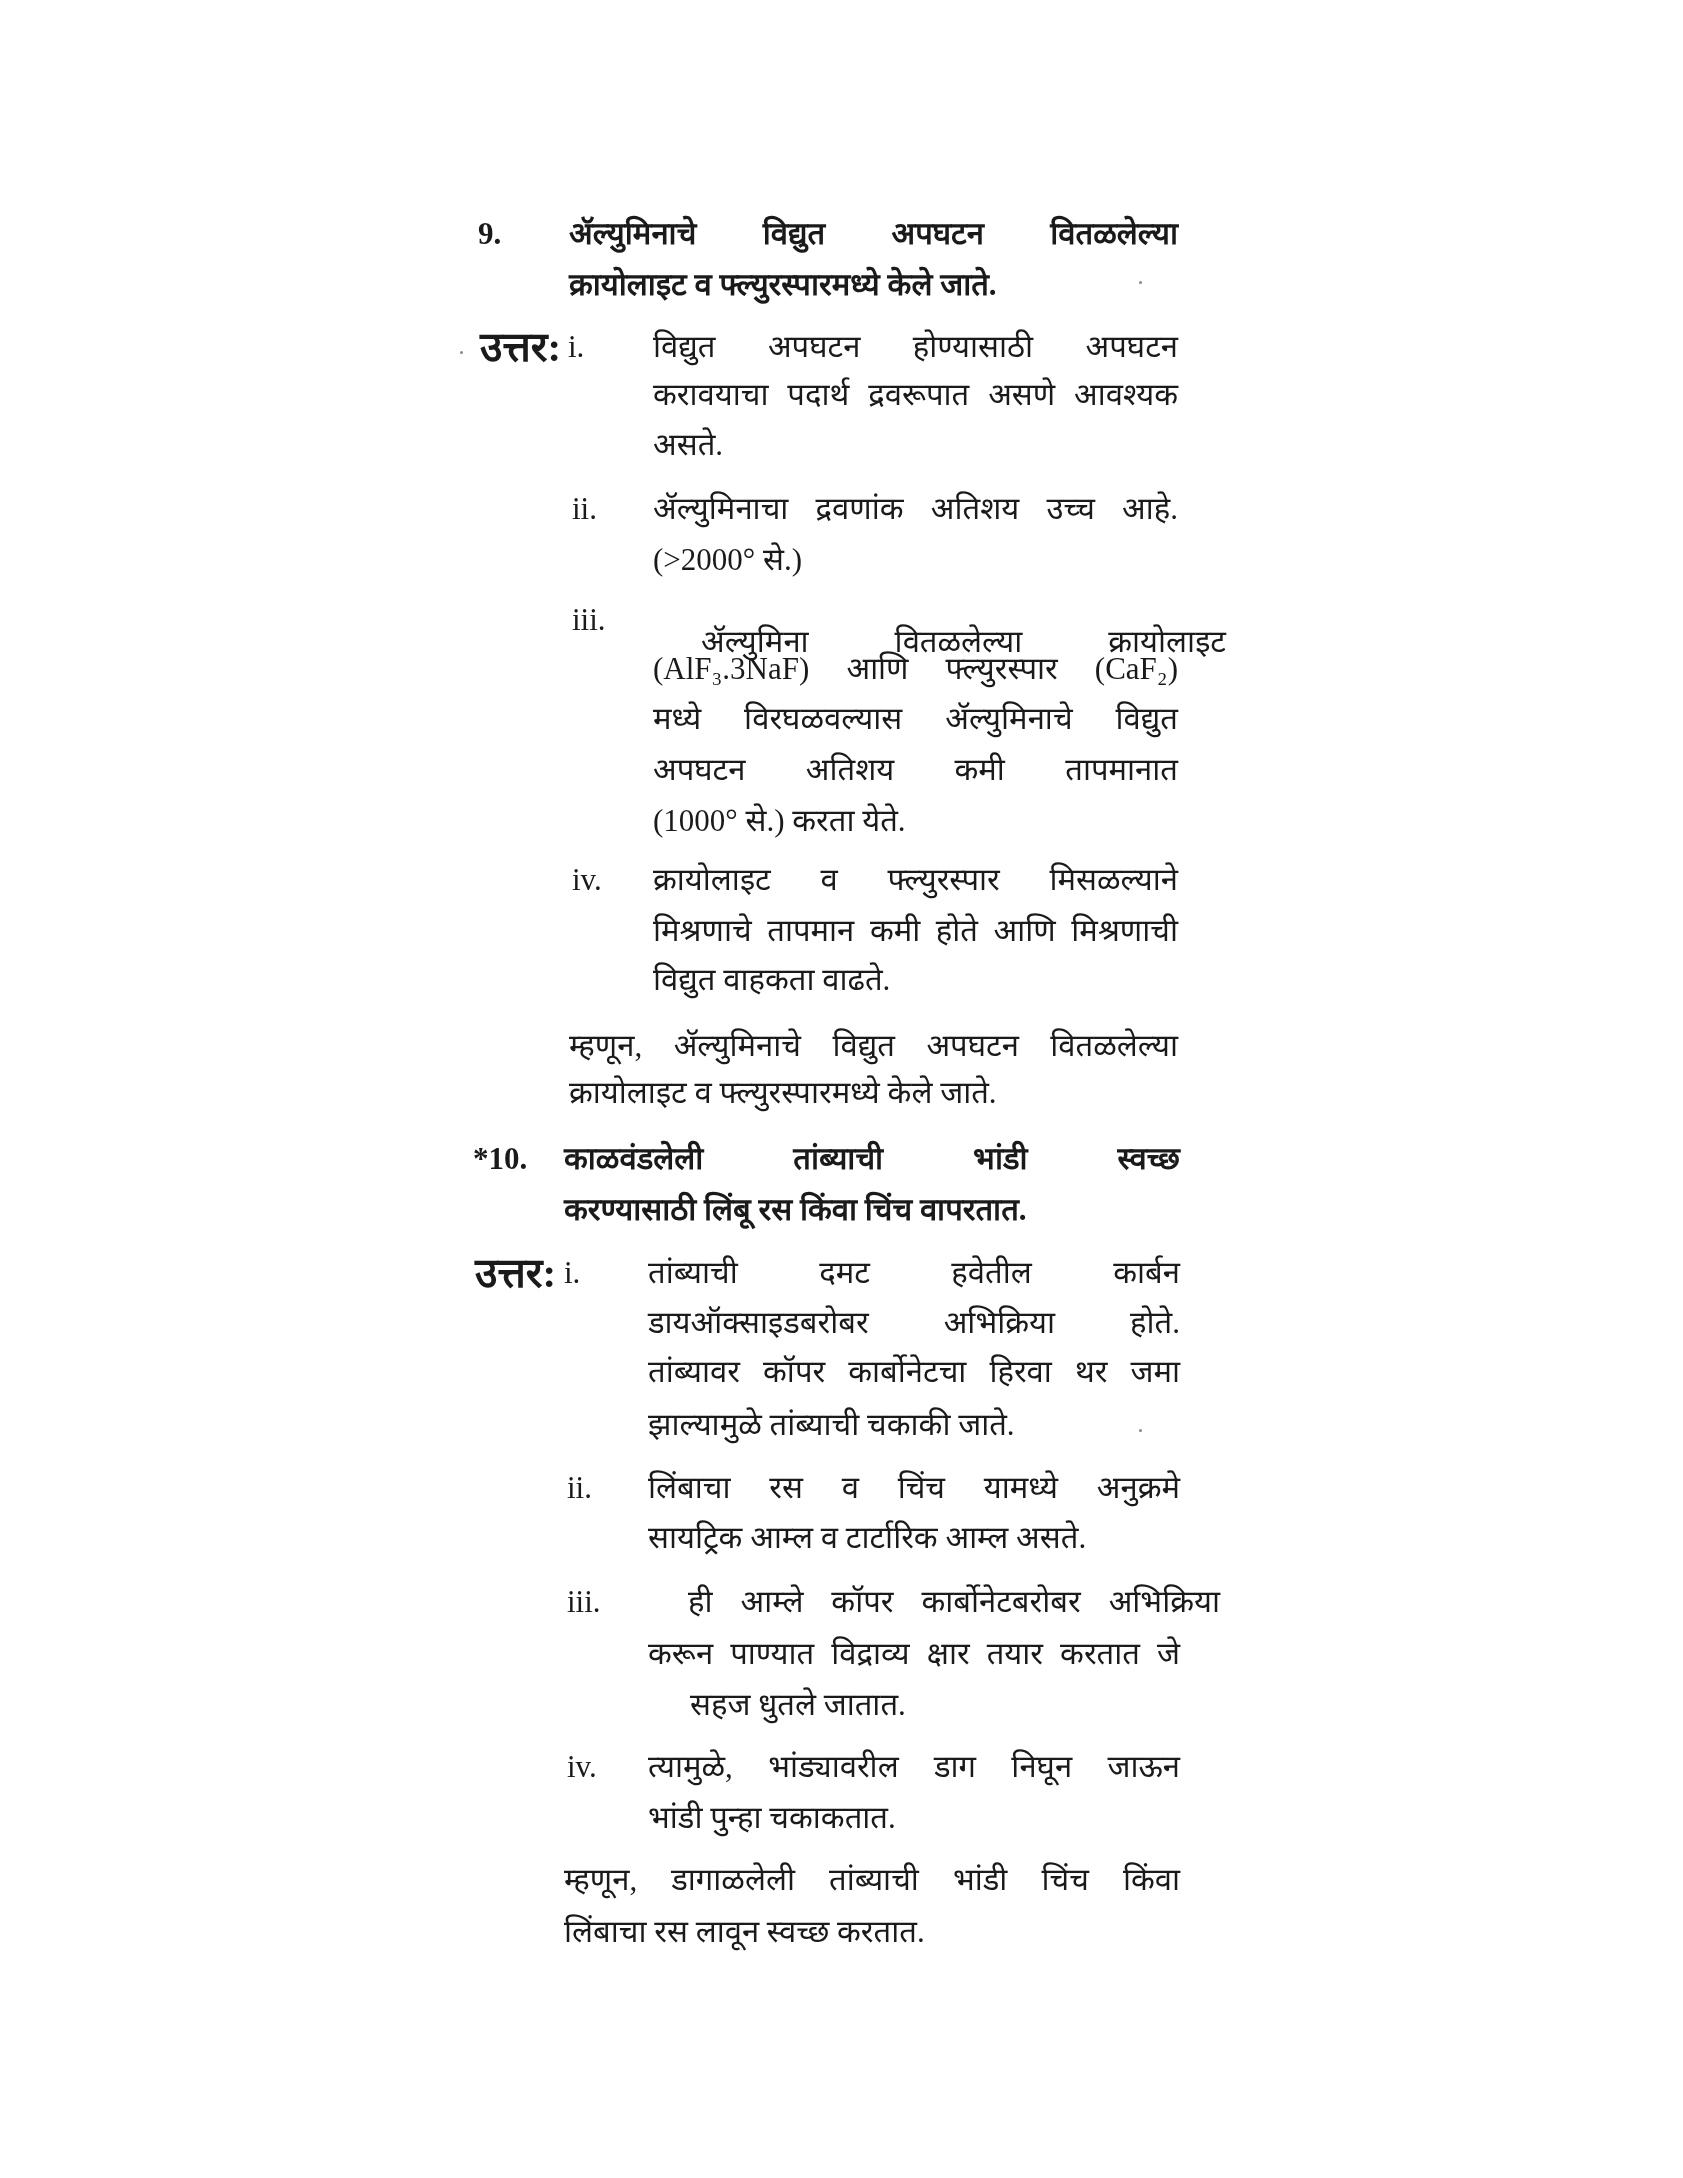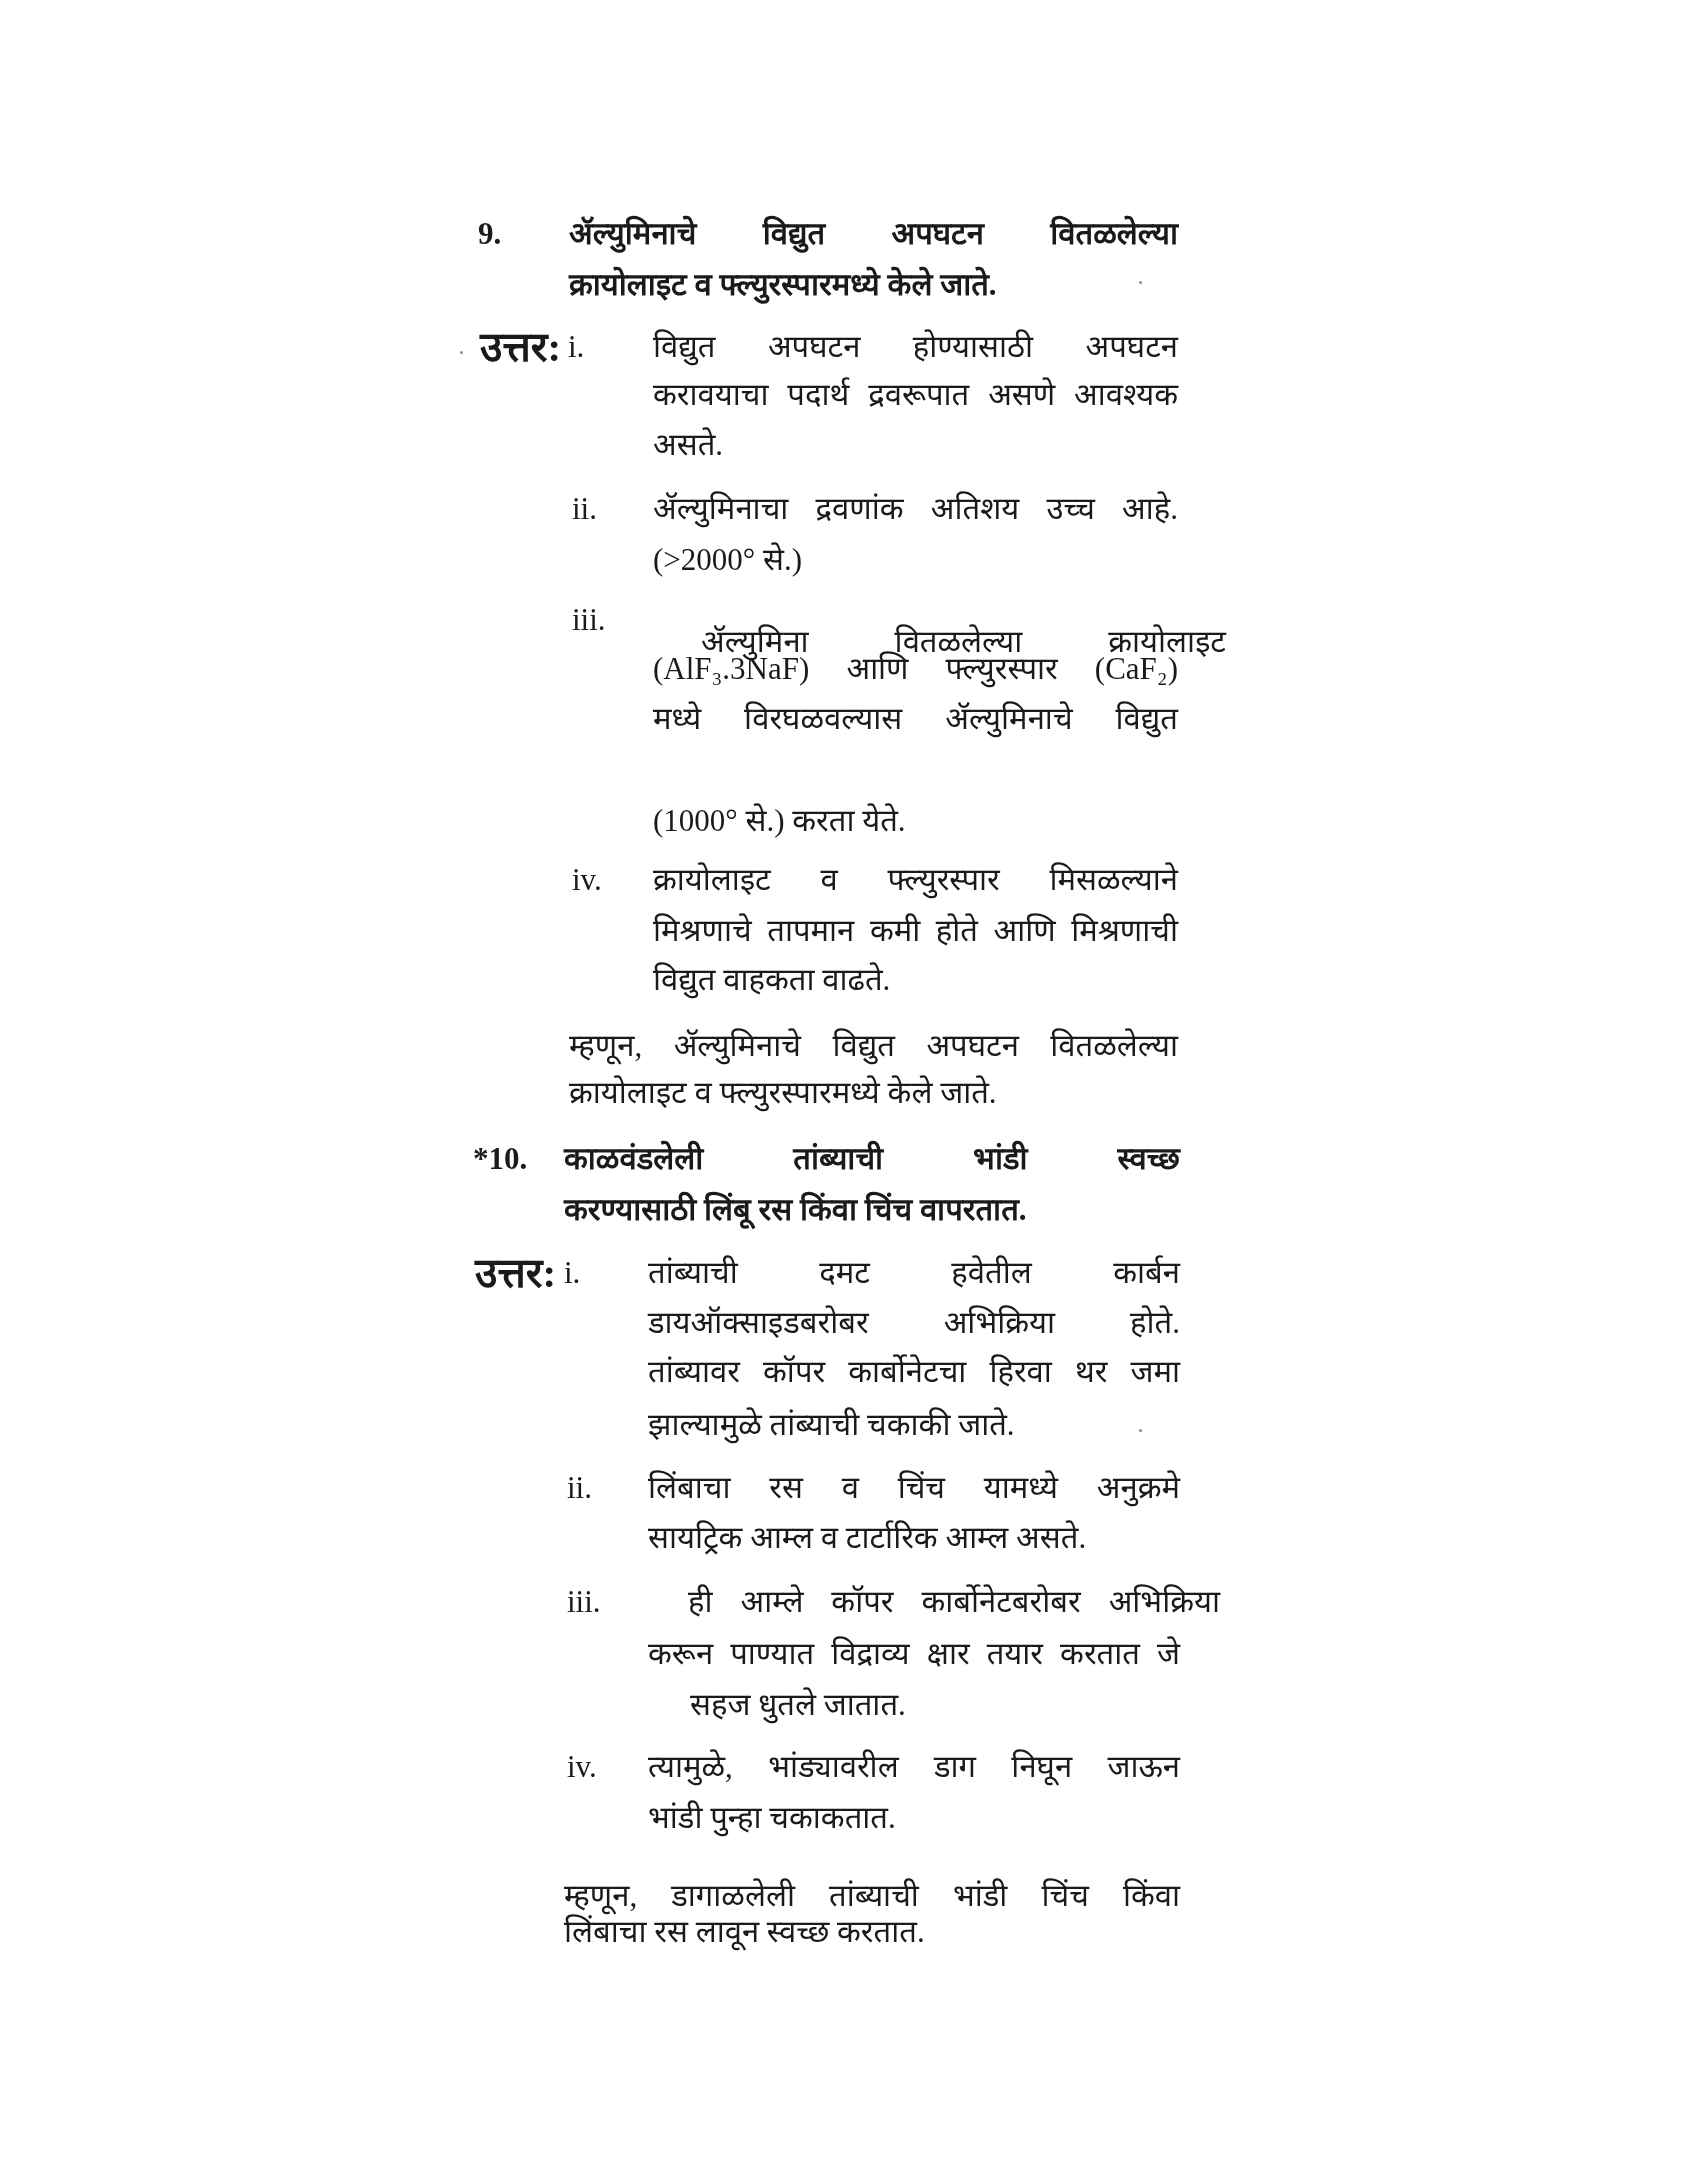--- a/index.html
+++ b/index.html
@@ -30,20 +30,21 @@
   <div class="line" style="left:653px; top:425px;">असते.</div>
 
   <div class="lbl" style="left:572px; top:489px;">ii.</div>
   <div class="line just" style="left:653px; top:489px; width:525px;">ॲल्युमिनाचा द्रवणांक अतिशय उच्च आहे.</div>
   <div class="line" style="left:653px; top:540px;">(&gt;2000° से.)</div>
 
   <div class="lbl" style="left:572px; top:600px;">iii.</div>
   <div class="line just" style="left:653px; top:622px; width:525px;margin-left:48px;">ॲल्युमिना वितळलेल्या क्रायोलाइट</div>
   <div class="line just" style="left:653px; top:649px; width:525px;">(AlF₃.3NaF) आणि फ्ल्युरस्पार (CaF₂)</div>
   <div class="line just" style="left:653px; top:699px; width:525px;">मध्ये विरघळवल्यास ॲल्युमिनाचे विद्युत</div>
+  <div class="line just" style="left:653px; top:750px; width:525px;">अपघटन अतिशय कमी तापमानात</div>
   <div class="line" style="left:653px; top:801px;">(1000° से.) करता येते.</div>
 
   <div class="lbl" style="left:572px; top:860px;">iv.</div>
   <div class="line just" style="left:653px; top:860px; width:525px;">क्रायोलाइट व फ्ल्युरस्पार मिसळल्याने</div>
   <div class="line just" style="left:653px; top:911px; width:525px;">मिश्रणाचे तापमान कमी होते आणि मिश्रणाची</div>
   <div class="line" style="left:653px; top:960px;">विद्युत वाहकता वाढते.</div>
 
   <div class="line just" style="left:569px; top:1026px; width:609px;">म्हणून, ॲल्युमिनाचे विद्युत अपघटन वितळलेल्या</div>
   <div class="line" style="left:569px; top:1073px;">क्रायोलाइट व फ्ल्युरस्पारमध्ये केले जाते.</div>
 
@@ -64,20 +65,20 @@
 
   <div class="lbl" style="left:567px; top:1582px;">iii.</div>
   <div class="line just" style="left:648px; top:1582px; width:532px;margin-left:40px;">ही आम्ले कॉपर कार्बोनेटबरोबर अभिक्रिया</div>
   <div class="line just" style="left:648px; top:1634px; width:532px;">करून पाण्यात विद्राव्य क्षार तयार करतात जे</div>
   <div class="line" style="left:648px; top:1685px;margin-left:42px;">सहज धुतले जातात.</div>
 
   <div class="lbl" style="left:567px; top:1747px;">iv.</div>
   <div class="line just" style="left:648px; top:1747px; width:532px;">त्यामुळे, भांड्यावरील डाग निघून जाऊन</div>
   <div class="line" style="left:648px; top:1798px;">भांडी पुन्हा चकाकतात.</div>
 
-  <div class="line just" style="left:564px; top:1860px; width:616px;margin-top:16px;">म्हणून, डागाळलेली तांब्याची भांडी चिंच किंवा</div>
+  <div class="line just" style="left:564px; top:1860px; width:616px;">म्हणून, डागाळलेली तांब्याची भांडी चिंच किंवा</div>
   <div class="line" style="left:564px; top:1912px;">लिंबाचा रस लावून स्वच्छ करतात.</div>
 
   <div class="speck" style="left:1139px; top:281px;"></div>
   <div class="speck" style="left:460px; top:351px;"></div>
   <div class="speck" style="left:1139px; top:1429px;"></div>
 </div>
 
 
 </body></html>

